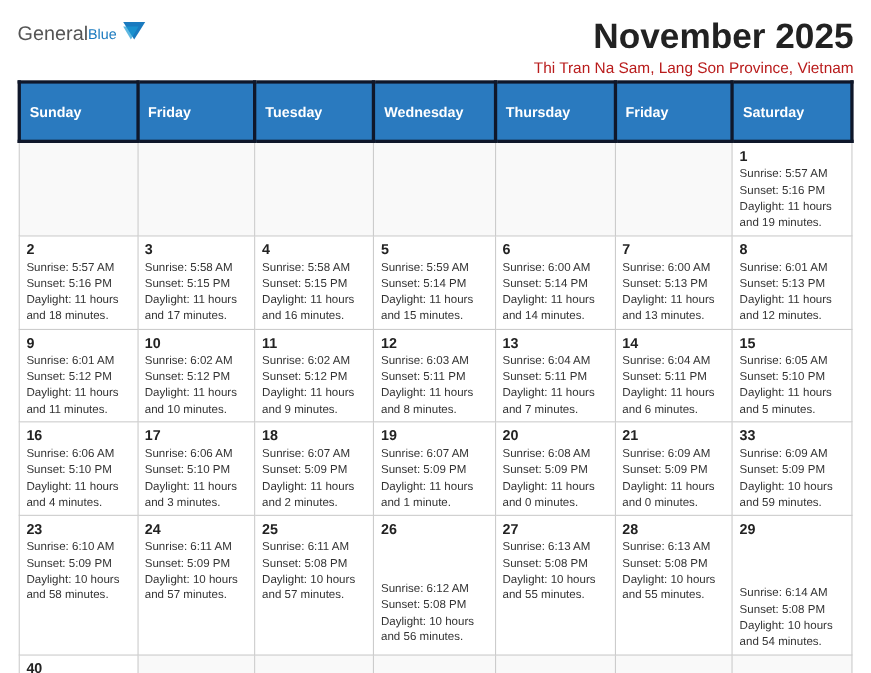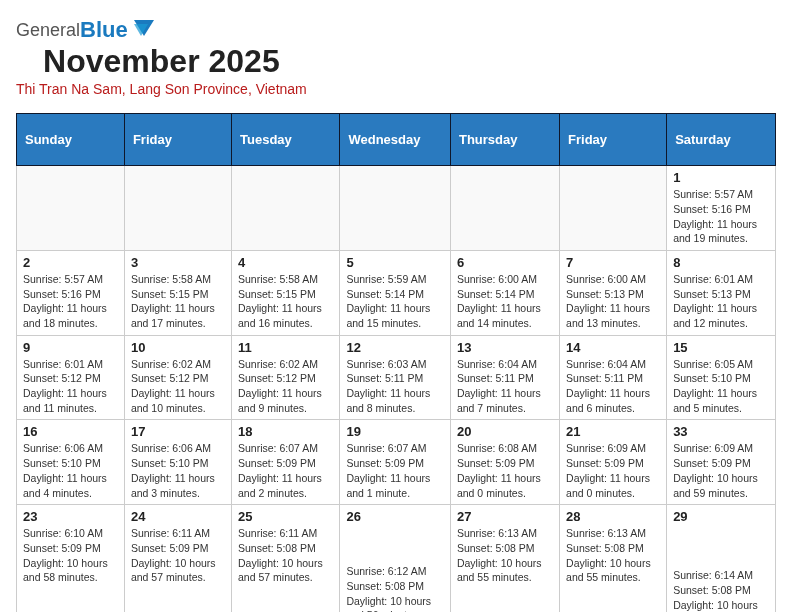--- a/index.html
+++ b/index.html
@@ -7,51 +7,50 @@
       font-family: Arial, sans-serif;
       background: #fff;
       width: 792px;
       min-height: 612px;
       padding: 16px;
     }
     .header-section {
       display: flex;
       justify-content: space-between;
       align-items: flex-start;
-      margin-bottom: 16px;
-      flex-direction: column;
+      margin-bottom: 4px;
     }
     .logo-area {
       display: flex;
       flex-direction: column;
       align-items: flex-start;
     }
     .logo-text {
       display: flex;
       align-items: center;
       font-size: 18px;
       font-weight: normal;
       color: #333;
     }
     .logo-text .general {
       font-size: 18px;
       color: #555;
     }
     .logo-text .blue {
       color: #1a7abf;
-      font-weight: bold;
-      font-size: 22px;
+      font-weight: normal;
+      font-size: 13px;
     }
     .logo-icon {
       width: 28px;
       height: 28px;
       margin-left: 2px;
     }
     .title-area {
-      text-align: center;
+      text-align: right;
     }
     .month-title {
       font-size: 32px;
       font-weight: bold;
       color: #222;
       line-height: 1.1;
     }
     .location-title {
       font-size: 14px;
       color: #b91c1c;
@@ -61,21 +60,21 @@
       width: 100%;
       border-collapse: collapse;
       border: 1px solid #ccc;
     }
     .calendar-table th {
       background-color: #2a7abf;
       color: #fff;
       text-align: left;
       padding: 18px 8px;
       font-size: 13px;
-      border: 1px solid #0f172a;
+      border: 3px solid #0f172a;
     }
     .calendar-table td {
       border: 1px solid #ccc;
       vertical-align: top;
       padding: 4px 6px;
       width: 113px;
       min-height: 80px;
       height: 80px;
       font-size: 11px;
       color: #333;

